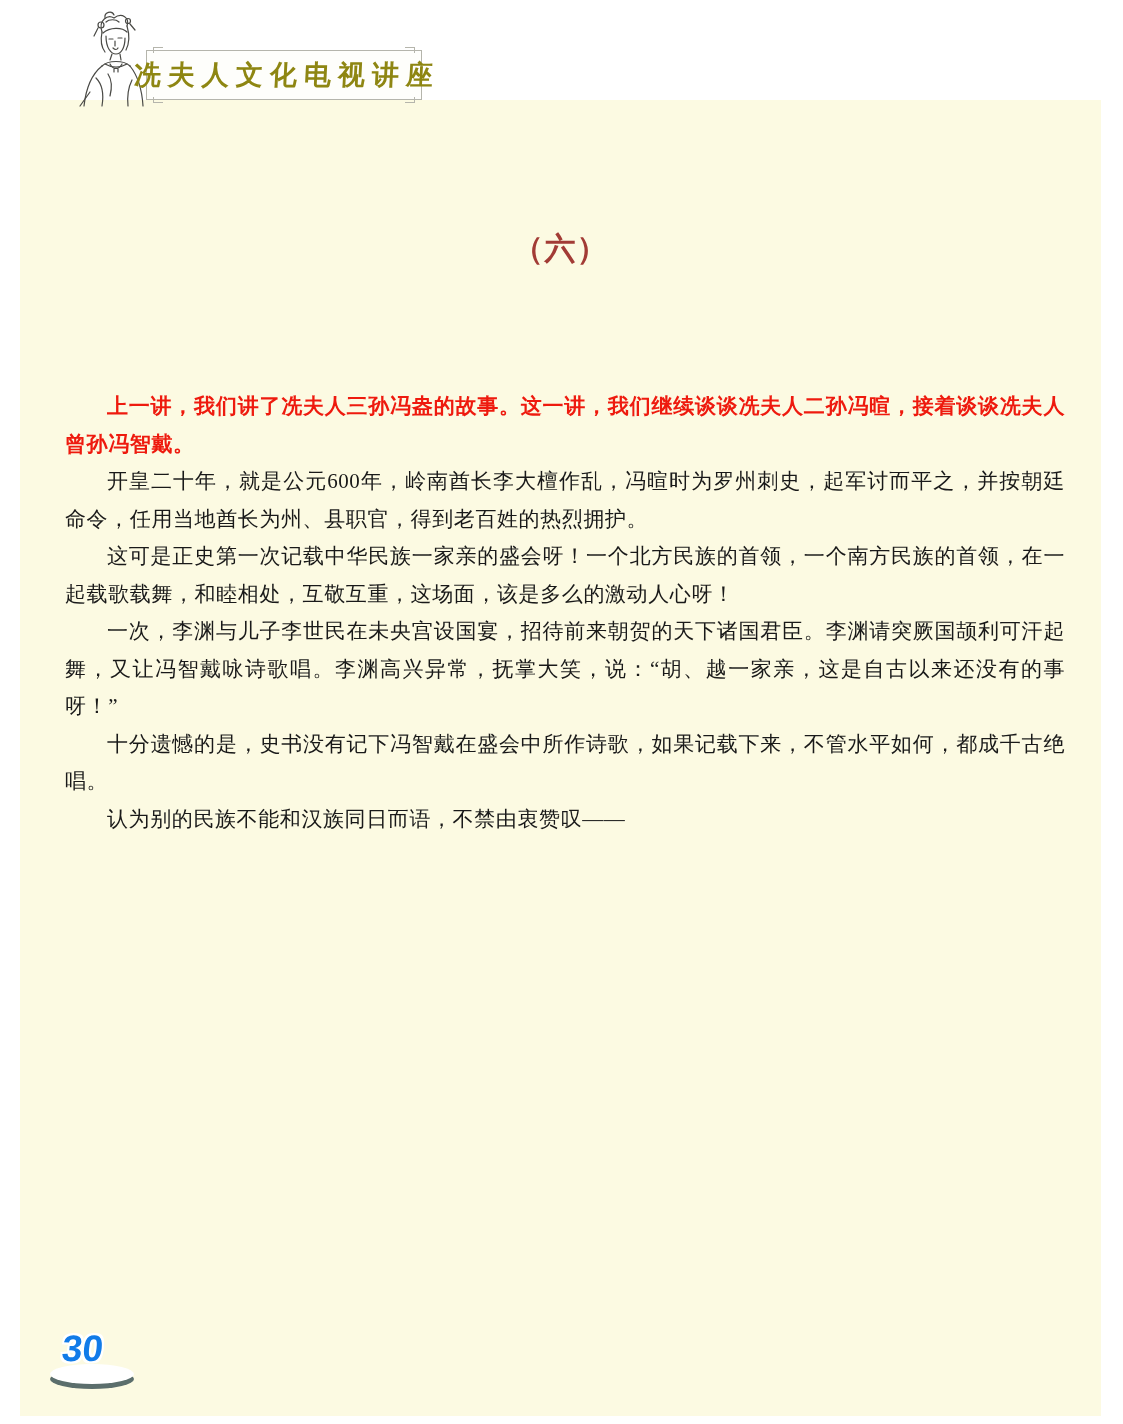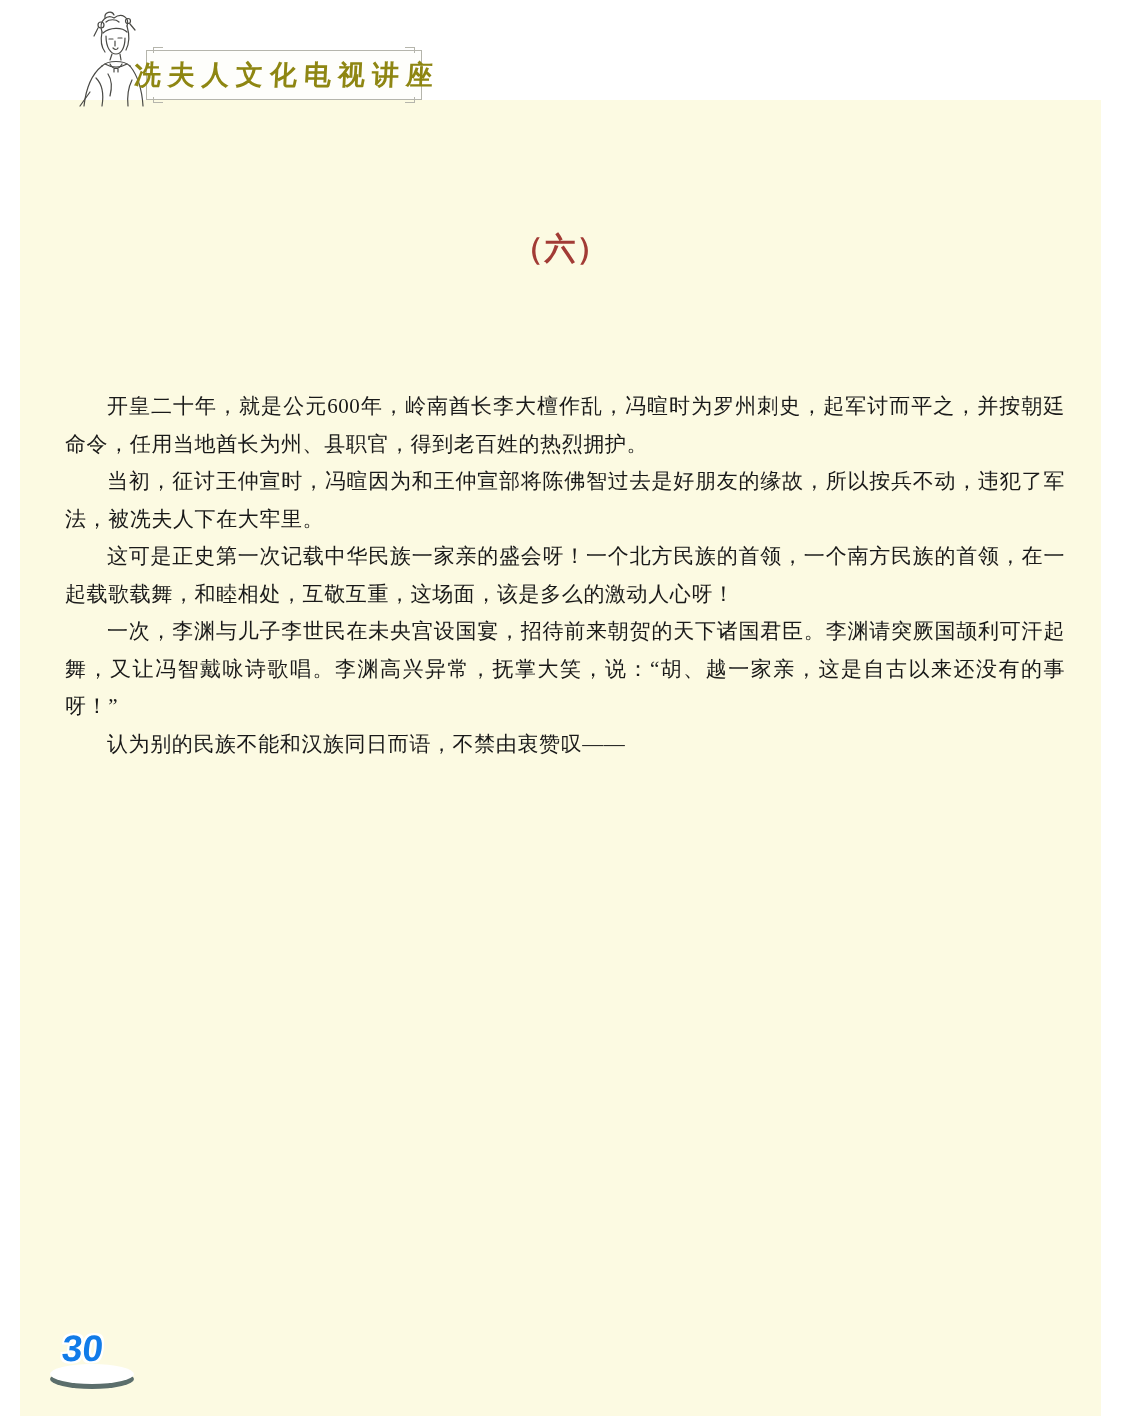--- a/index.html
+++ b/index.html
@@ -133,24 +133,25 @@
     <span class="series-title">冼夫人文化电视讲座</span>
   </div>
 
 </div>
 
 <div class="book-page">
 
   <div class="section-title">（六）</div>
 
   <div class="text-block">
+    <p class="intro-paragraph">上一讲，我们讲了冼夫人三孙冯盎的故事。这一讲，我们继续谈谈冼夫人二孙冯暄，接着谈谈冼夫人曾孙冯智戴。</p>
     <p>开皇二十年，就是公元600年，岭南酋长李大檀作乱，冯暄时为罗州刺史，起军讨而平之，并按朝廷命令，任用当地酋长为州、县职官，得到老百姓的热烈拥护。</p>
-    <p>当初，征讨王仲宣时，冯暄因为和王仲宣部将陈佛智过去是好朋友的缘故，所以按兵不动，违犯了军法，被冼夫人下在大牢里。</p>
     <p>这可是正史第一次记载中华民族一家亲的盛会呀！一个北方民族的首领，一个南方民族的首领，在一起载歌载舞，和睦相处，互敬互重，这场面，该是多么的激动人心呀！</p>
     <p>一次，李渊与儿子李世民在未央宫设国宴，招待前来朝贺的天下诸国君臣。李渊请突厥国颉利可汗起舞，又让冯智戴咏诗歌唱。李渊高兴异常，抚掌大笑，说：“胡、越一家亲，这是自古以来还没有的事呀！”</p>
+    <p>十分遗憾的是，史书没有记下冯智戴在盛会中所作诗歌，如果记载下来，不管水平如何，都成千古绝唱。</p>
     <p>认为别的民族不能和汉族同日而语，不禁由衷赞叹——</p>
   </div>
 
   <div class="page-number-badge">
     <svg class="dish" viewBox="0 0 92 30">
       <ellipse cx="46" cy="19" rx="42" ry="10" fill="#5b6e6c"></ellipse>
       <ellipse cx="46" cy="14" rx="42" ry="10" fill="#ffffff"></ellipse>
     </svg>
     <span class="page-number">30</span>
   </div>

